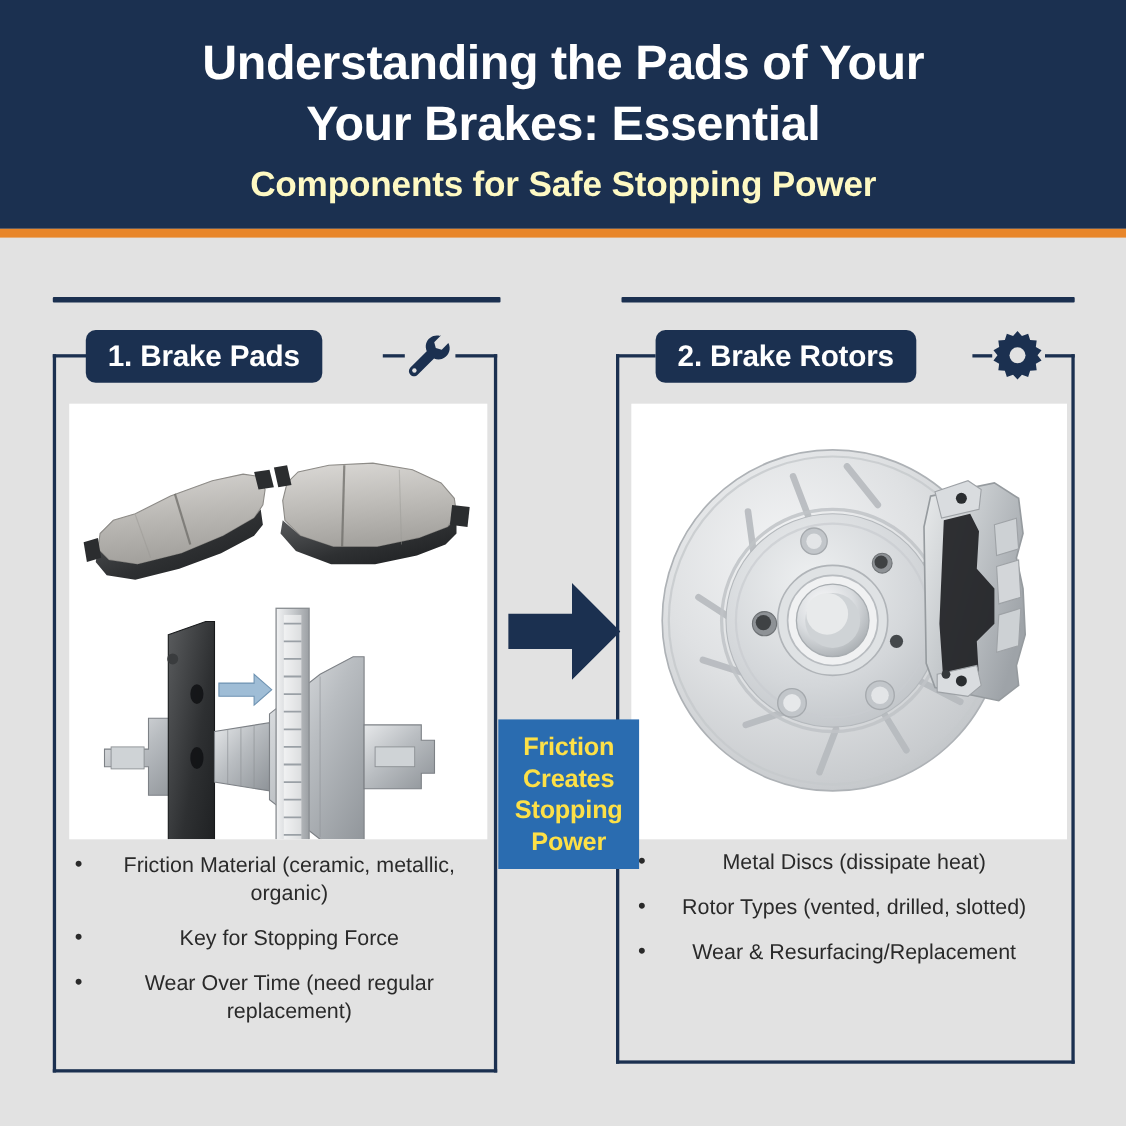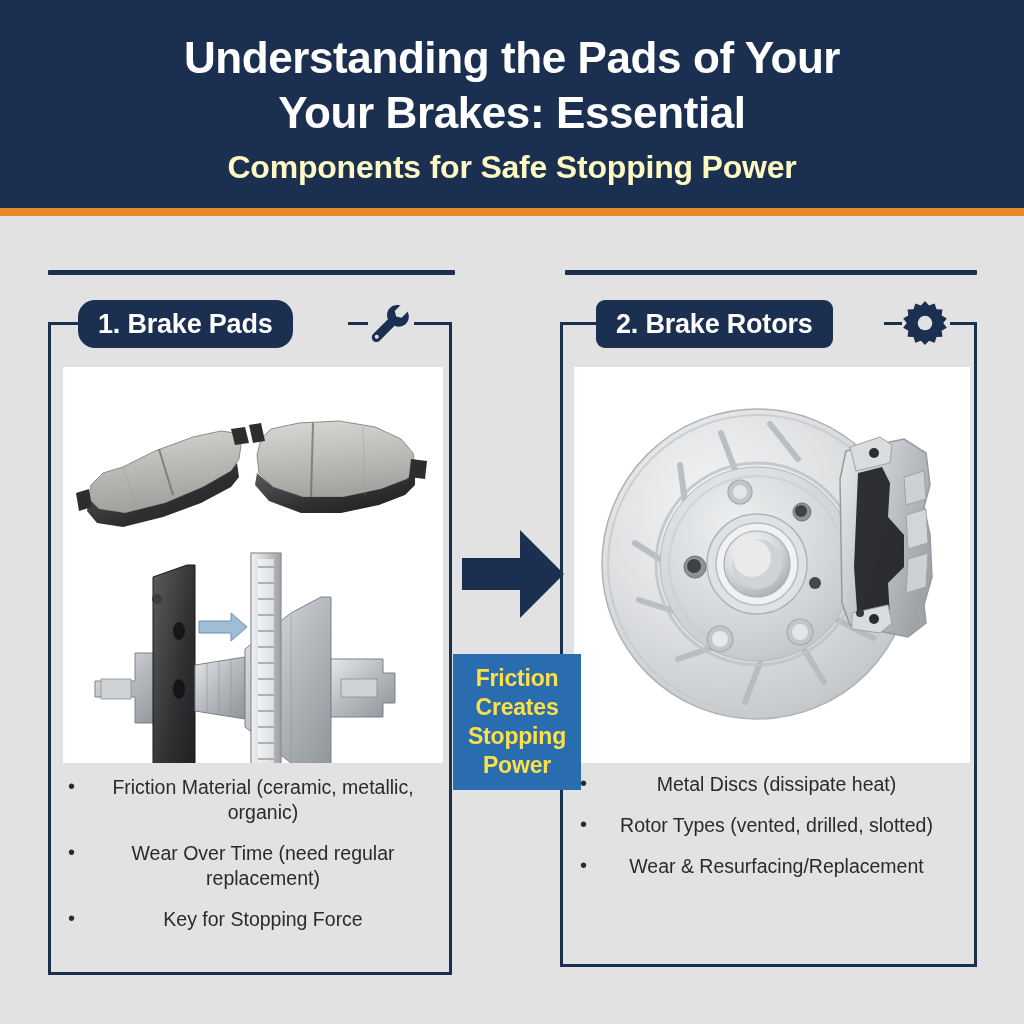--- a/index.html
+++ b/index.html
@@ -95,21 +95,21 @@
     color: #ffffff;
     font-size: 27px;
     font-weight: bold;
     display: flex;
     align-items: center;
     justify-content: center;
     padding: 0 20px;
     box-sizing: border-box;
     letter-spacing: -0.2px;
   }
-  #badge-left  { left: 78px;  top: 300px; height: 48px; border-radius: 17px; }
+  #badge-left  { left: 78px;  top: 300px; height: 48px; }
   #badge-right { left: 596px; top: 300px; height: 48px; }
 
   .head-icon {
     position: absolute;
     top: 301px;
     width: 46px;
     height: 46px;
     color: #1b3050;
   }
   #icon-left  { left: 366px; }
@@ -306,22 +306,22 @@
 
         <g>
           <path d="M104 68 L136 68 L136 60 L152 74 L136 88 L136 80 L104 80 Z" fill="#9fbdd6" stroke="#6f93b2" stroke-width="1"></path>
         </g>
       </g>
     </svg>
   </div>
 
   <ul class="bullets" id="bullets-left">
     <li>Friction Material (ceramic, metallic, organic)</li>
+    <li>Key for Stopping Force</li>
     <li>Wear Over Time (need regular replacement)</li>
-    <li>Key for Stopping Force</li>
   </ul>
 
   <div class="card" id="card-right"></div>
   <div class="card-top-seg" style="left:560px; top:322px; width:36px;"></div>
   <div class="card-top-seg" style="left:884px; top:322px; width:18px;"></div>
   <div class="card-top-seg" style="left:950px; top:322px; width:27px;"></div>
 
   <div class="badge" id="badge-right">
     <span>2. Brake Rotors</span>
   </div>

